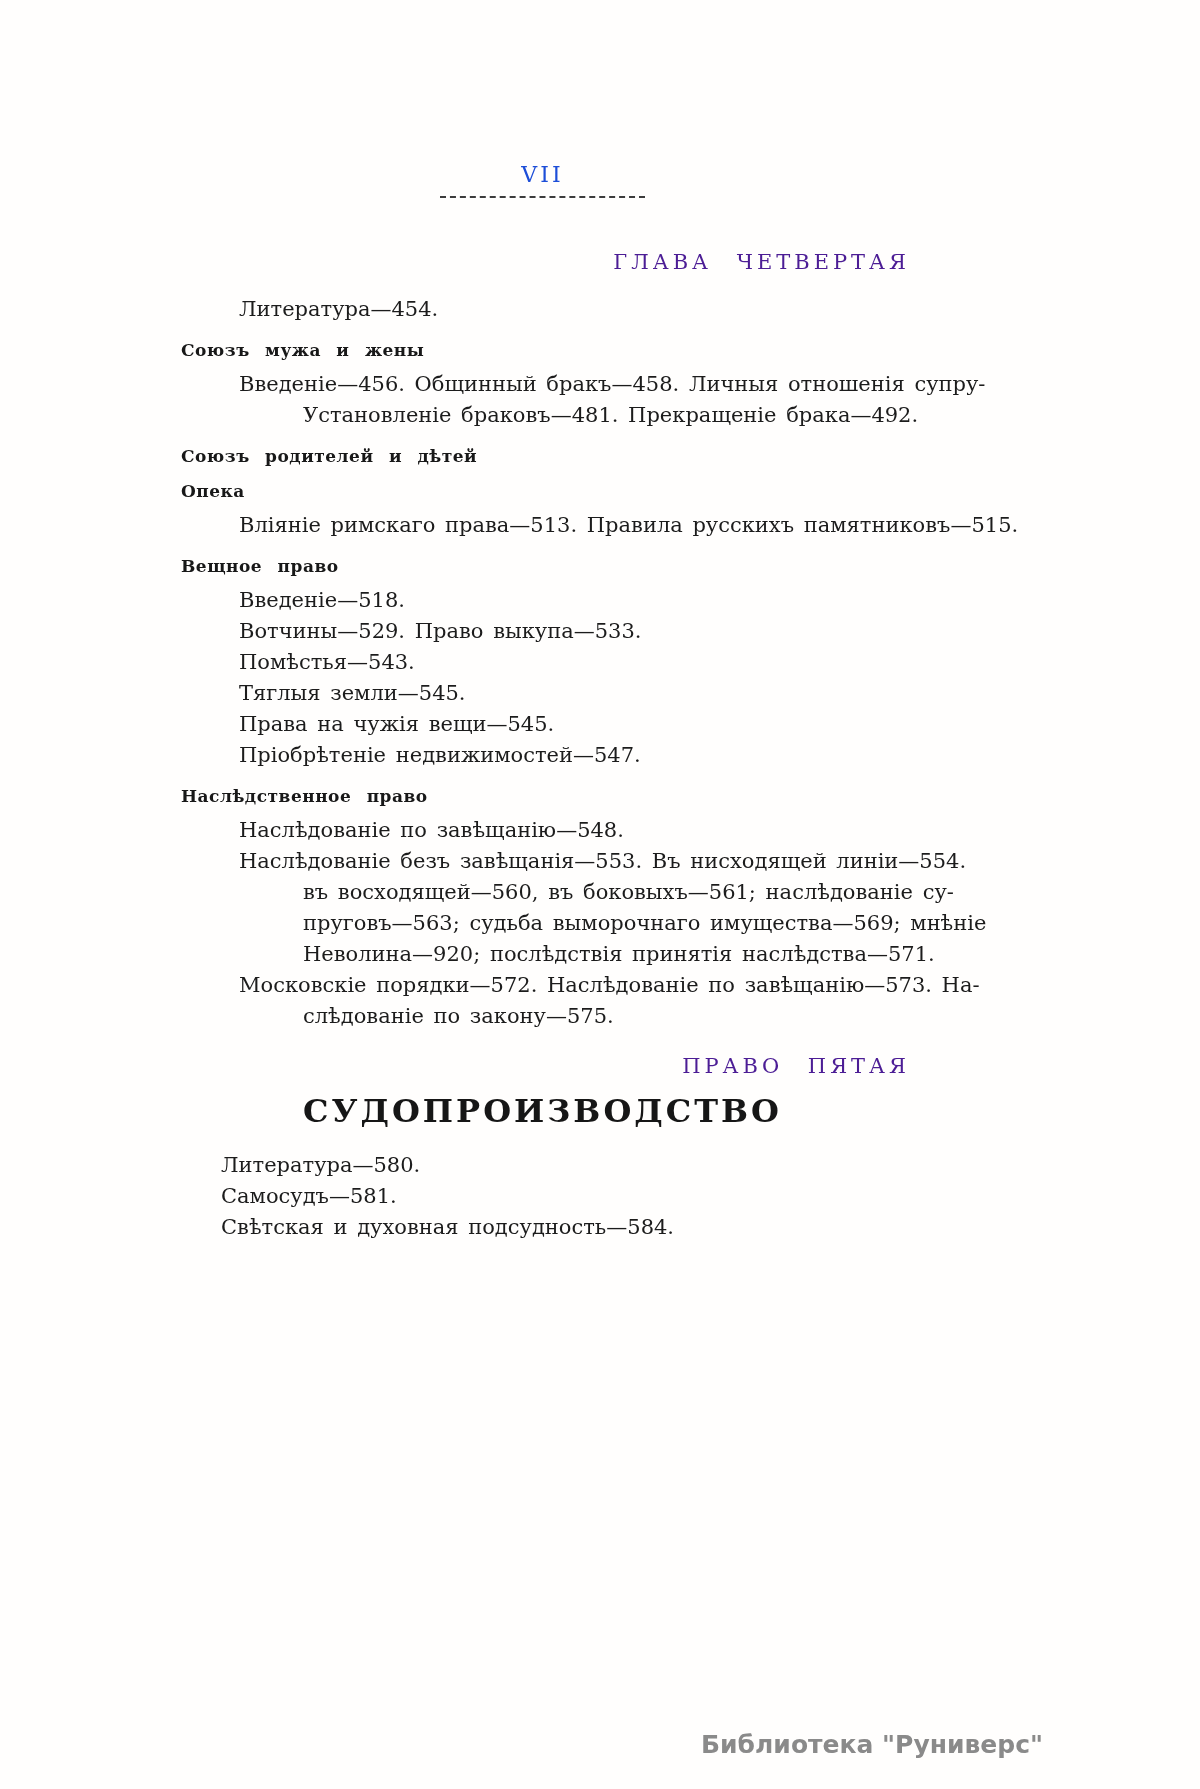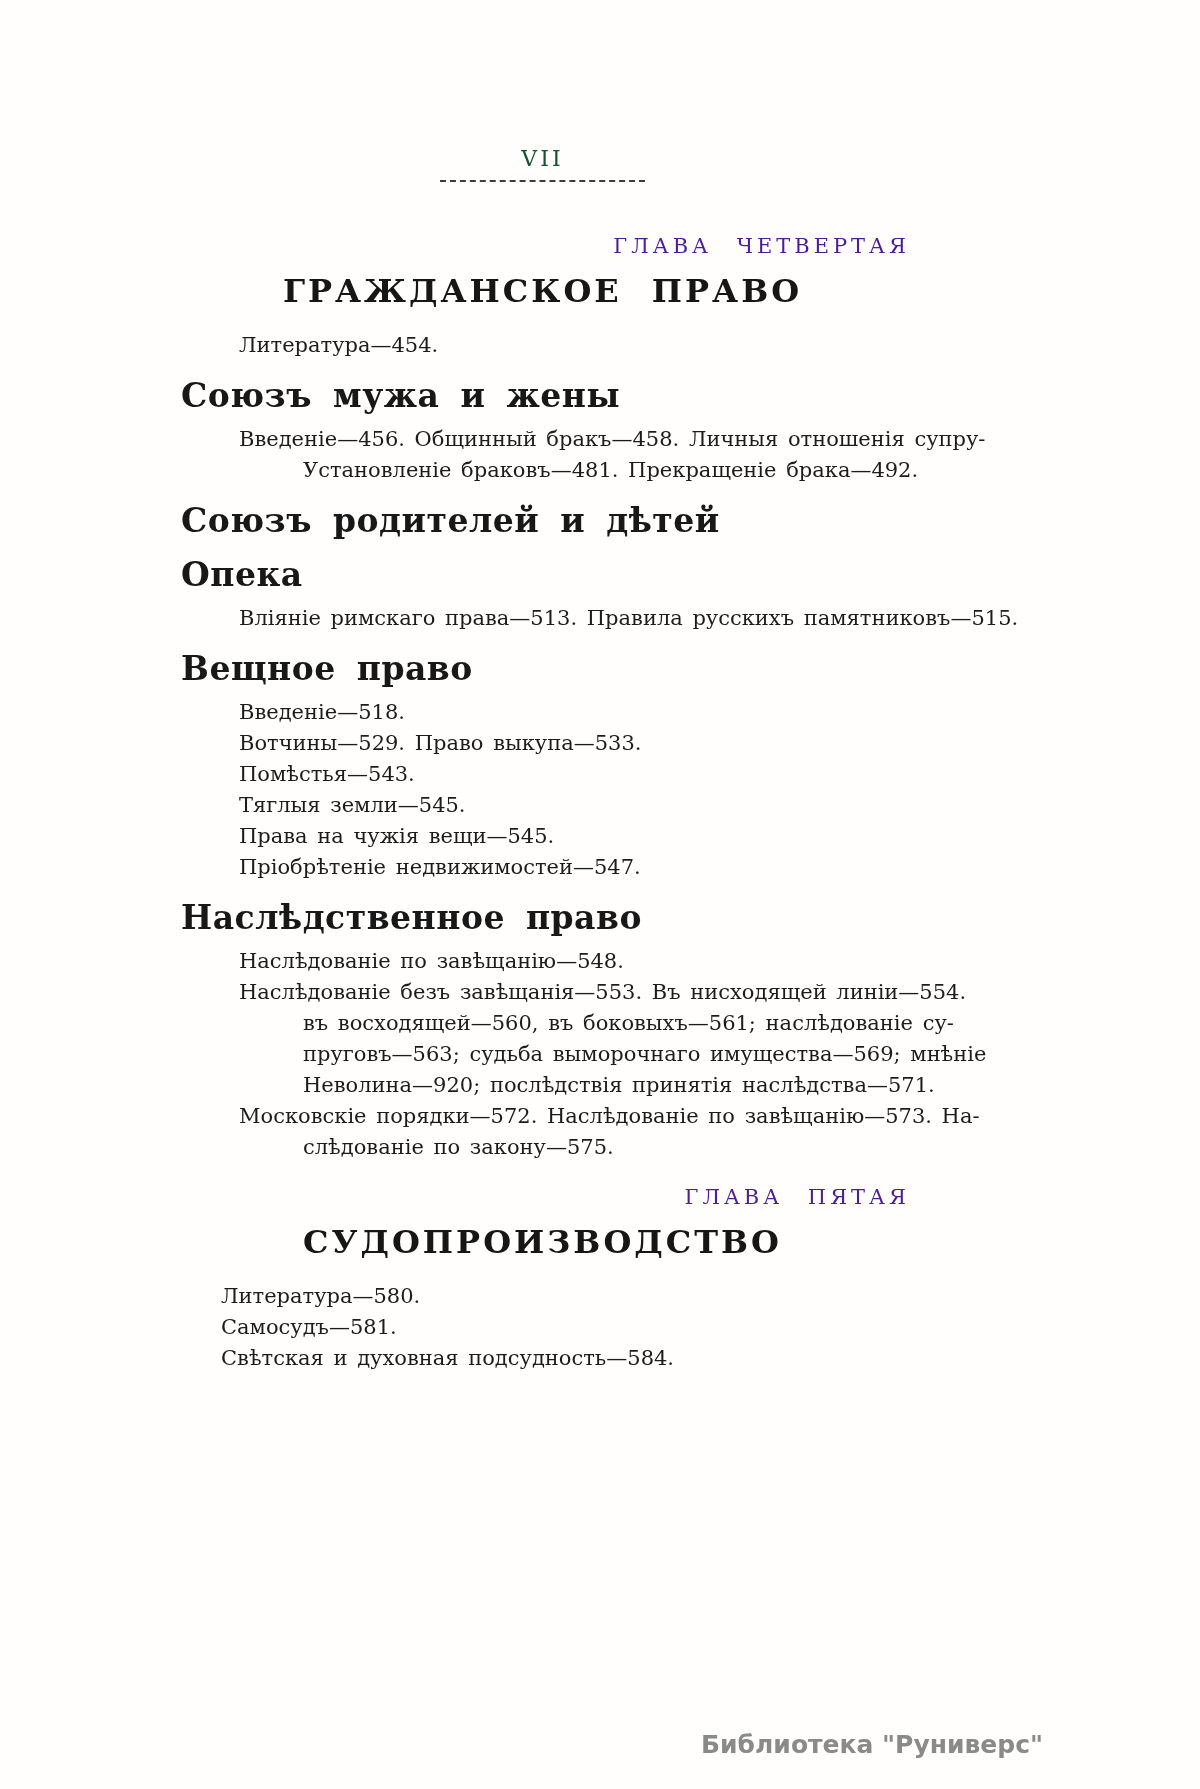--- a/index.html
+++ b/index.html
@@ -16,21 +16,22 @@
     position: absolute;
     left: 175px;
     top: 0;
     width: 735px;
     padding-top: 146px;
   }
   .page-num {
     text-align: center;
     font-size: 22px;
     letter-spacing: 3px;
-    color: #14532d;
+    color: #1d4ed8;
+    margin-top: 16px;
   }
   .header-rule {
     width: 205px;
     margin: 9px auto 0 auto;
     border: 0;
     border-top: 2px dashed #3c3c3c;
     height: 0;
   }
   .kicker {
     text-align: right;
@@ -45,21 +46,21 @@
     text-align: center;
     font-weight: bold;
     font-size: 32px;
     letter-spacing: 3px;
     word-spacing: 16px;
     margin: 14px 0 0 0;
     color: #161616;
   }
   .toc { margin-top: 20px; font-size: 21px; }
   .sec-heading {
-    font-size: 33px;
+    font-size: 17px;
     font-weight: bold;
     word-spacing: 9px;
     letter-spacing: 0.5px;
     margin: 15px 0 9px 0;
     padding-left: 6px;
     color: #181818;
   }
   .para { margin: 0; }
   .line {
     line-height: 31px;
@@ -84,21 +85,20 @@
 <body>
 
 <div class="sheet">
   <div class="content">
 
     <div class="page-num">VII</div>
     <div class="header-rule"></div>
 
     <section class="chapter chapter-4">
       <div class="kicker">ГЛАВА ЧЕТВЕРТАЯ</div>
-      <h1 class="title">ГРАЖДАНСКОЕ ПРАВО</h1>
       <div class="toc">
           <div class="para">
             <div class="line">Литература—454.</div>
           </div>
           <h2 class="sec-heading">Союзъ мужа и жены</h2>
           <div class="para">
             <div class="line">Введеніе—456. Общинный бракъ—458. Личныя отношенія супру-</div>
             <div class="line cont">Установленіе браковъ—481. Прекращеніе брака—492.</div>
           </div>
           <h2 class="sec-heading">Союзъ родителей и дѣтей</h2>
@@ -136,21 +136,21 @@
             <div class="line cont">Неволина—920; послѣдствія принятія наслѣдства—571.</div>
           </div>
           <div class="para">
             <div class="line">Московскіе порядки—572. Наслѣдованіе по завѣщанію—573. На-</div>
             <div class="line cont">слѣдованіе по закону—575.</div>
           </div>
         </div>
     </section>
 
     <section class="chapter chapter-5">
-      <div class="kicker">ГЛАВА ПЯТАЯ</div>
+      <div class="kicker">ПРАВО ПЯТАЯ</div>
       <h1 class="title">СУДОПРОИЗВОДСТВО</h1>
       <div class="toc">
           <div class="para">
             <div class="line">Литература—580.</div>
           </div>
           <div class="para">
             <div class="line">Самосудъ—581.</div>
           </div>
           <div class="para">
             <div class="line">Свѣтская и духовная подсудность—584.</div>

